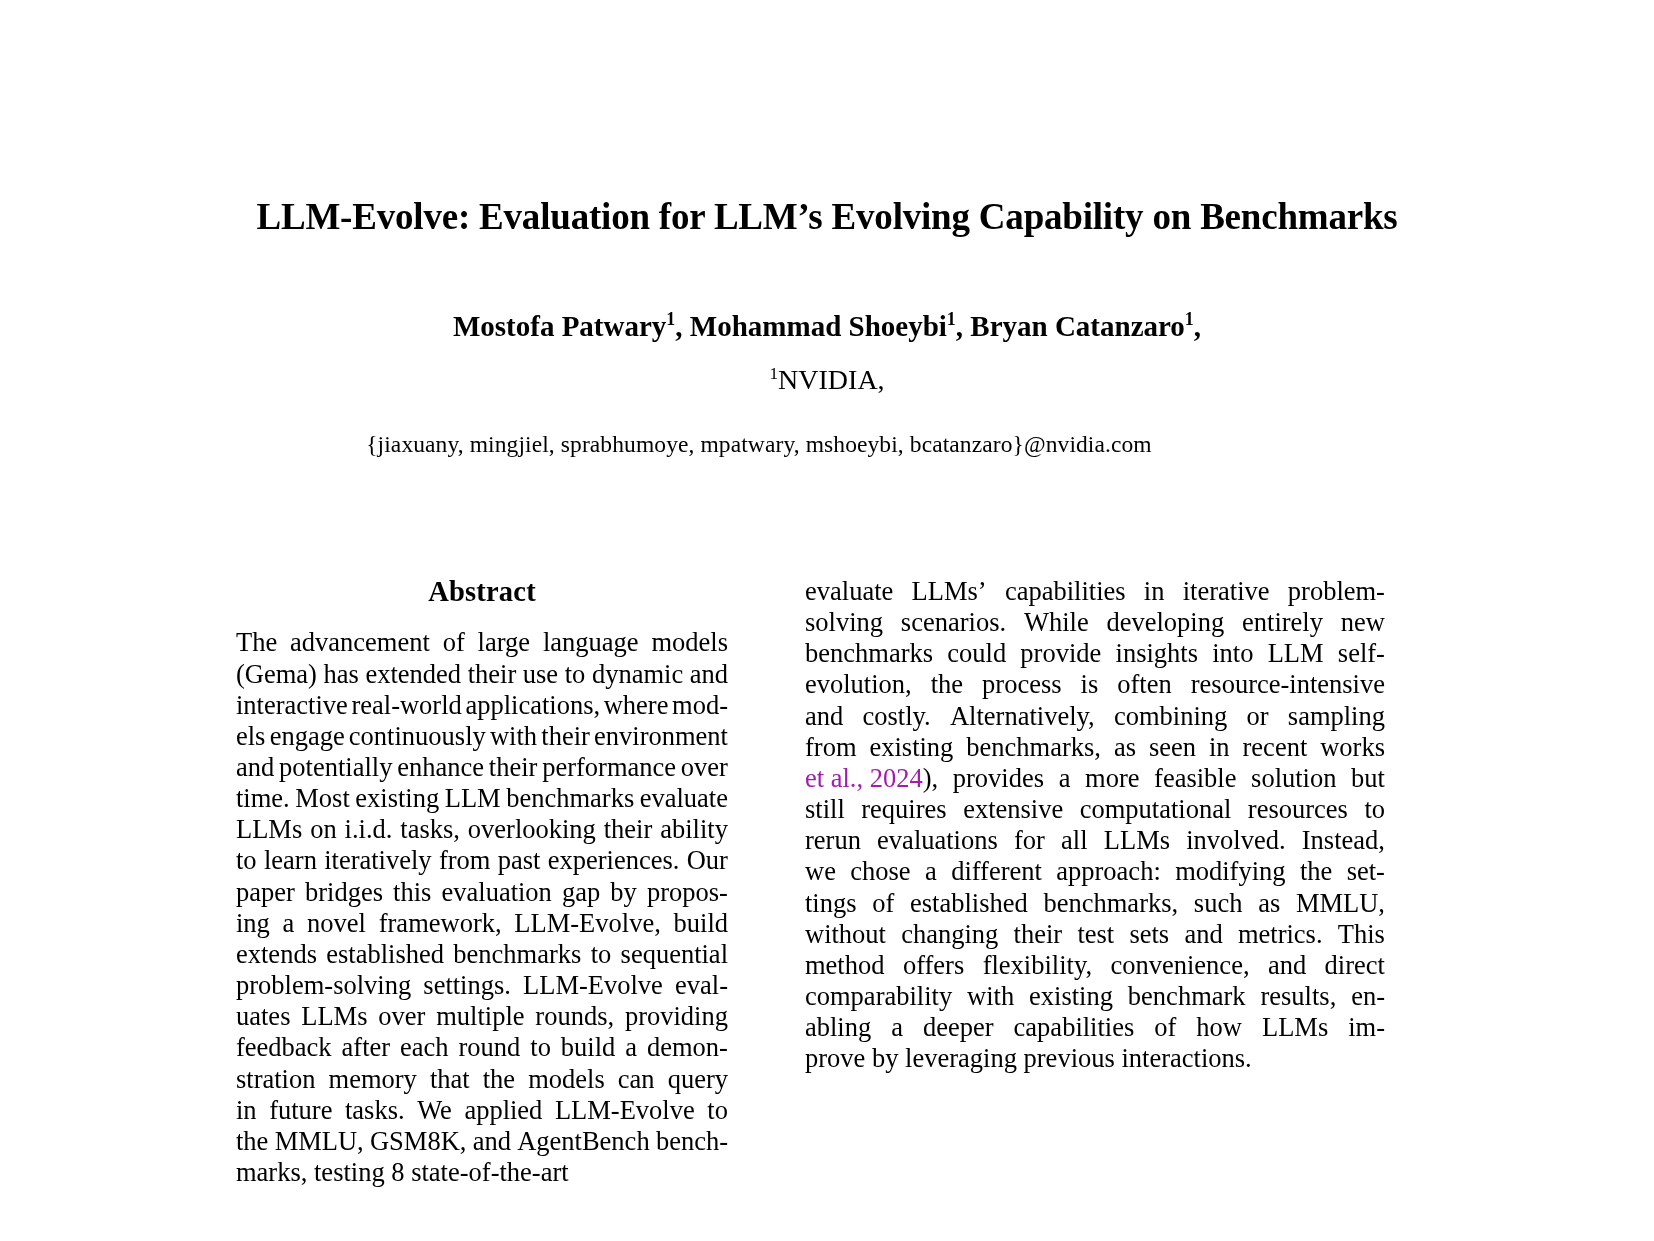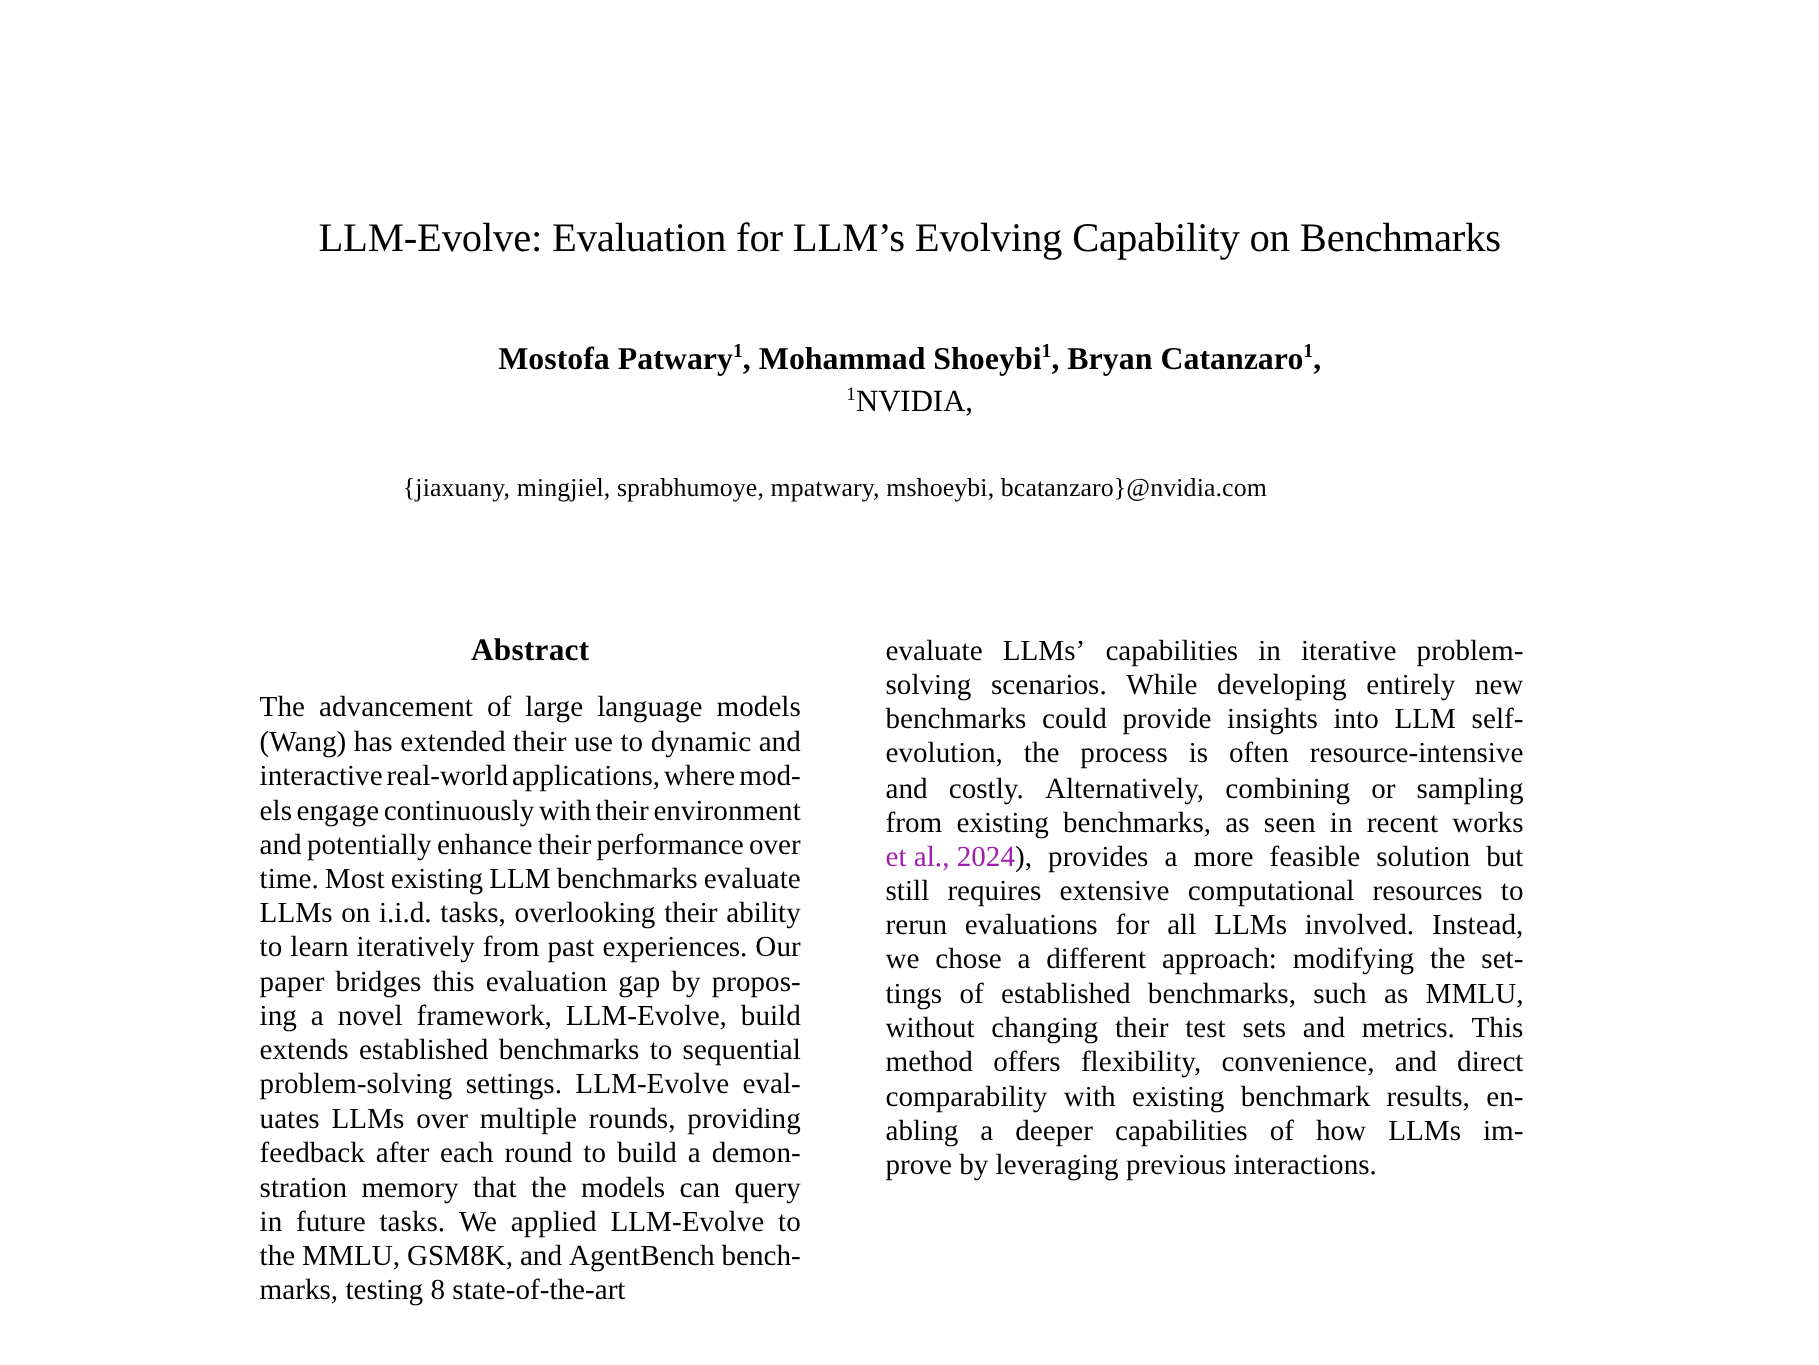--- a/index.html
+++ b/index.html
@@ -30,21 +30,21 @@
   .title-block {
     position: absolute;
     left: 0;
     top: 196px;
     width: 1654px;
     text-align: center;
   }
 
   .paper-title {
     font-size: 37px;
-    font-weight: normal;
+    font-weight: bold;
     letter-spacing: -0.2px;
     line-height: 1.15;
     margin: 0;
     padding: 0;
   }
 
   .authors-block {
     position: absolute;
     left: 0;
     top: 308px;
@@ -58,21 +58,21 @@
   .author-line {
     display: block;
     white-space: nowrap;
   }
 
   .affil-line {
     display: block;
     font-weight: normal;
     font-size: 28px;
     line-height: 38px;
-    margin-top: 1px;
+    margin-top: 15px;
   }
 
   sup.marker {
     font-size: 0.62em;
     vertical-align: super;
     line-height: 0;
     font-weight: bold;
   }
 
   sup.marker-plain {
@@ -177,21 +177,21 @@
       <div>
         <span class="txt-line just">
             <span>The</span>
             <span>advancement</span>
             <span>of</span>
             <span>large</span>
             <span>language</span>
             <span>models</span>
           </span>
         <span class="txt-line just">
-            <span>(Wang)</span>
+            <span>(Gema)</span>
             <span>has</span>
             <span>extended</span>
             <span>their</span>
             <span>use</span>
             <span>to</span>
             <span>dynamic</span>
             <span>and</span>
           </span>
         <span class="txt-line just">
             <span>interactive</span>

